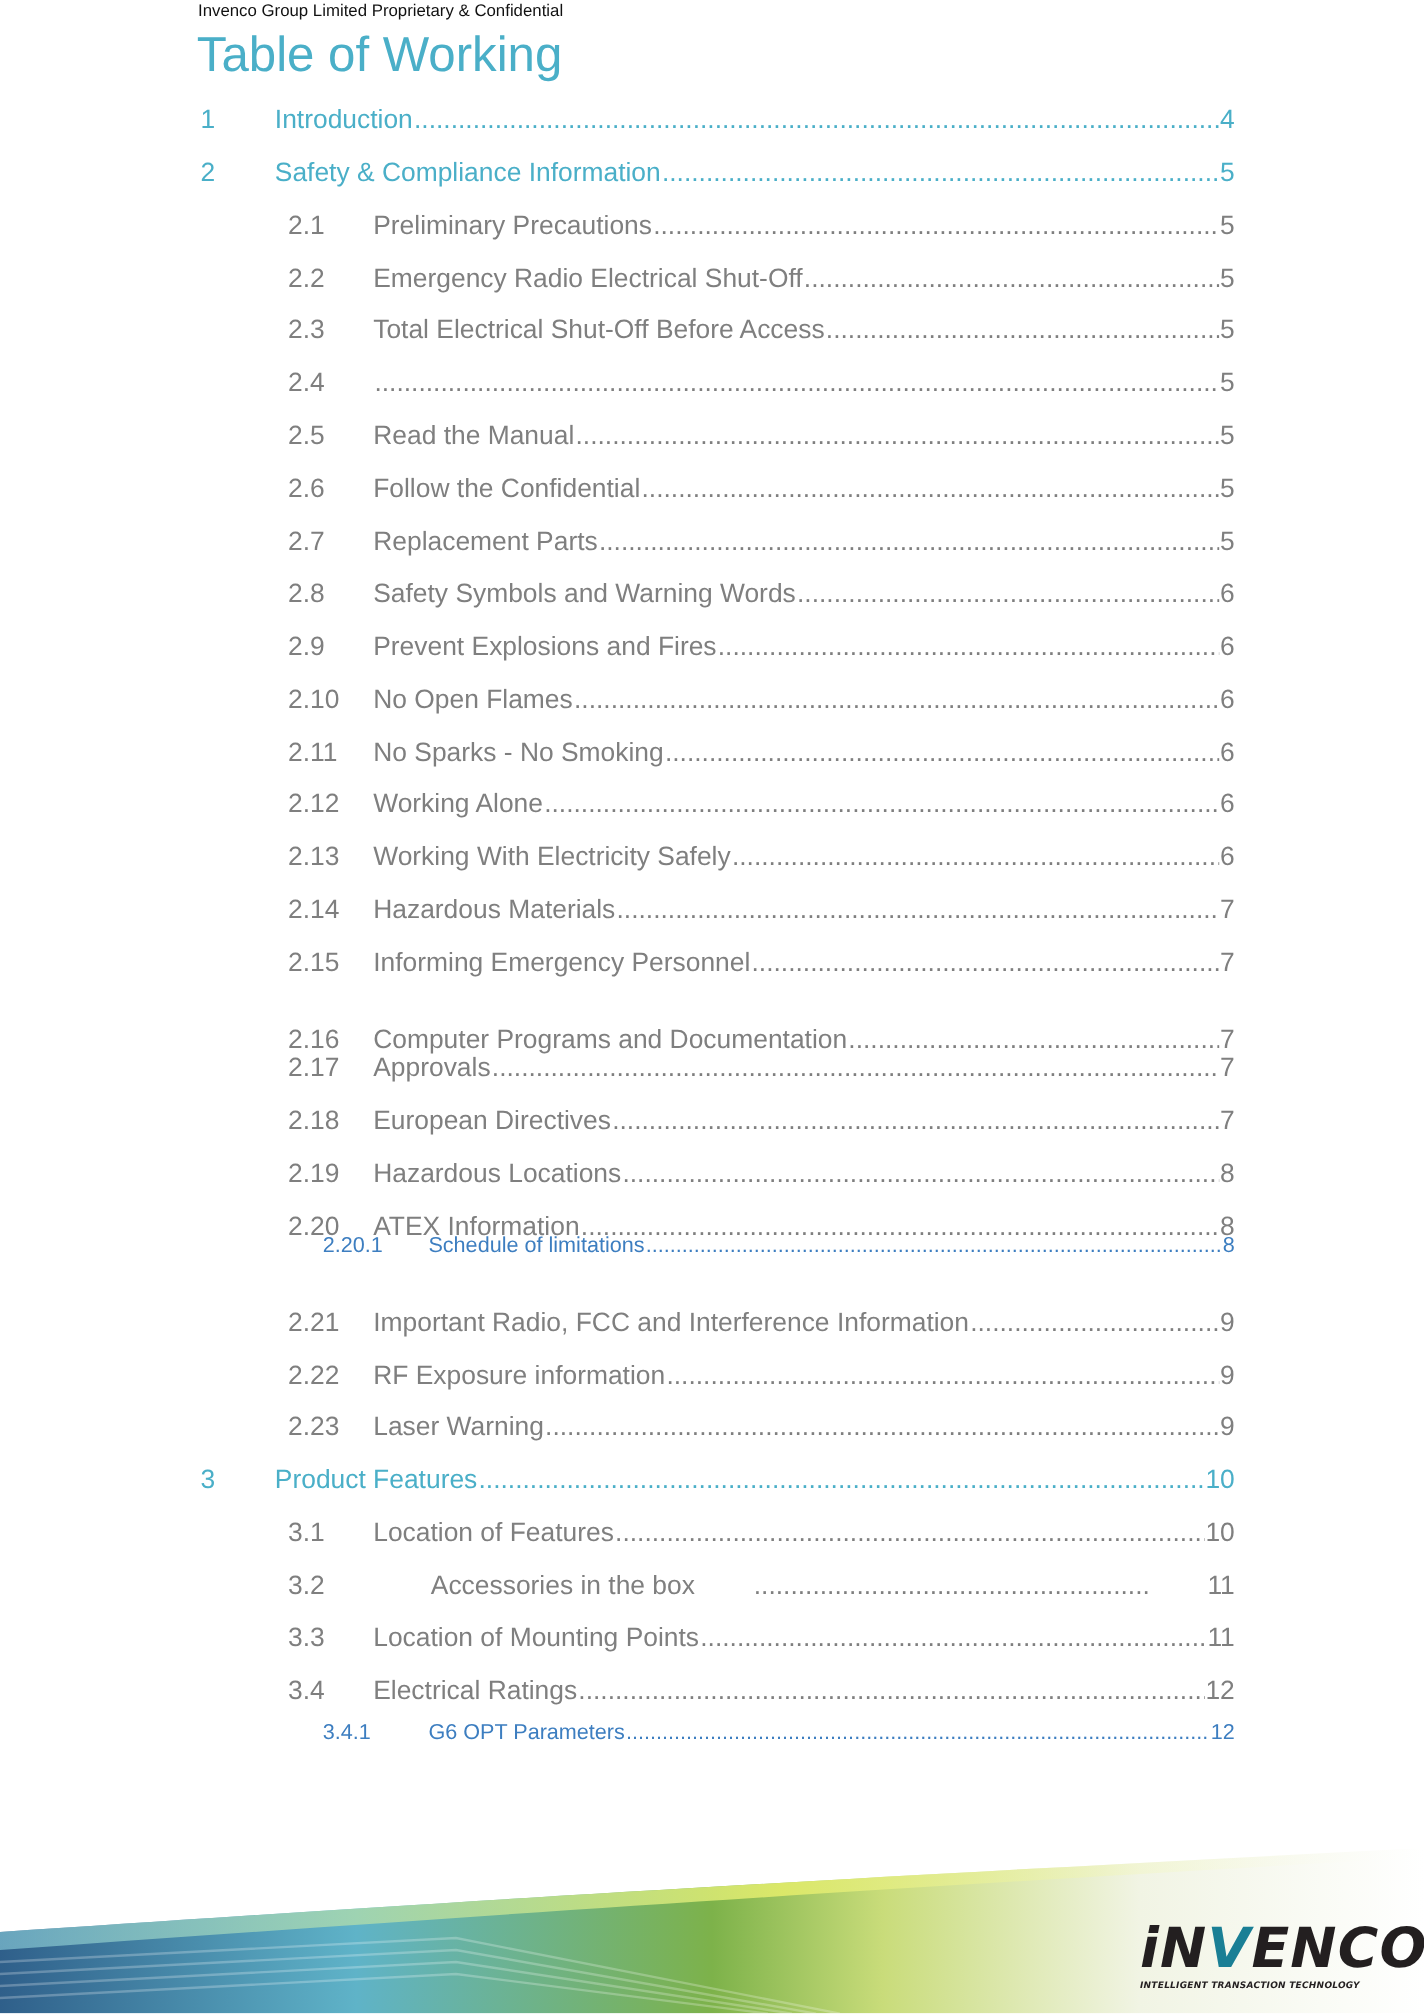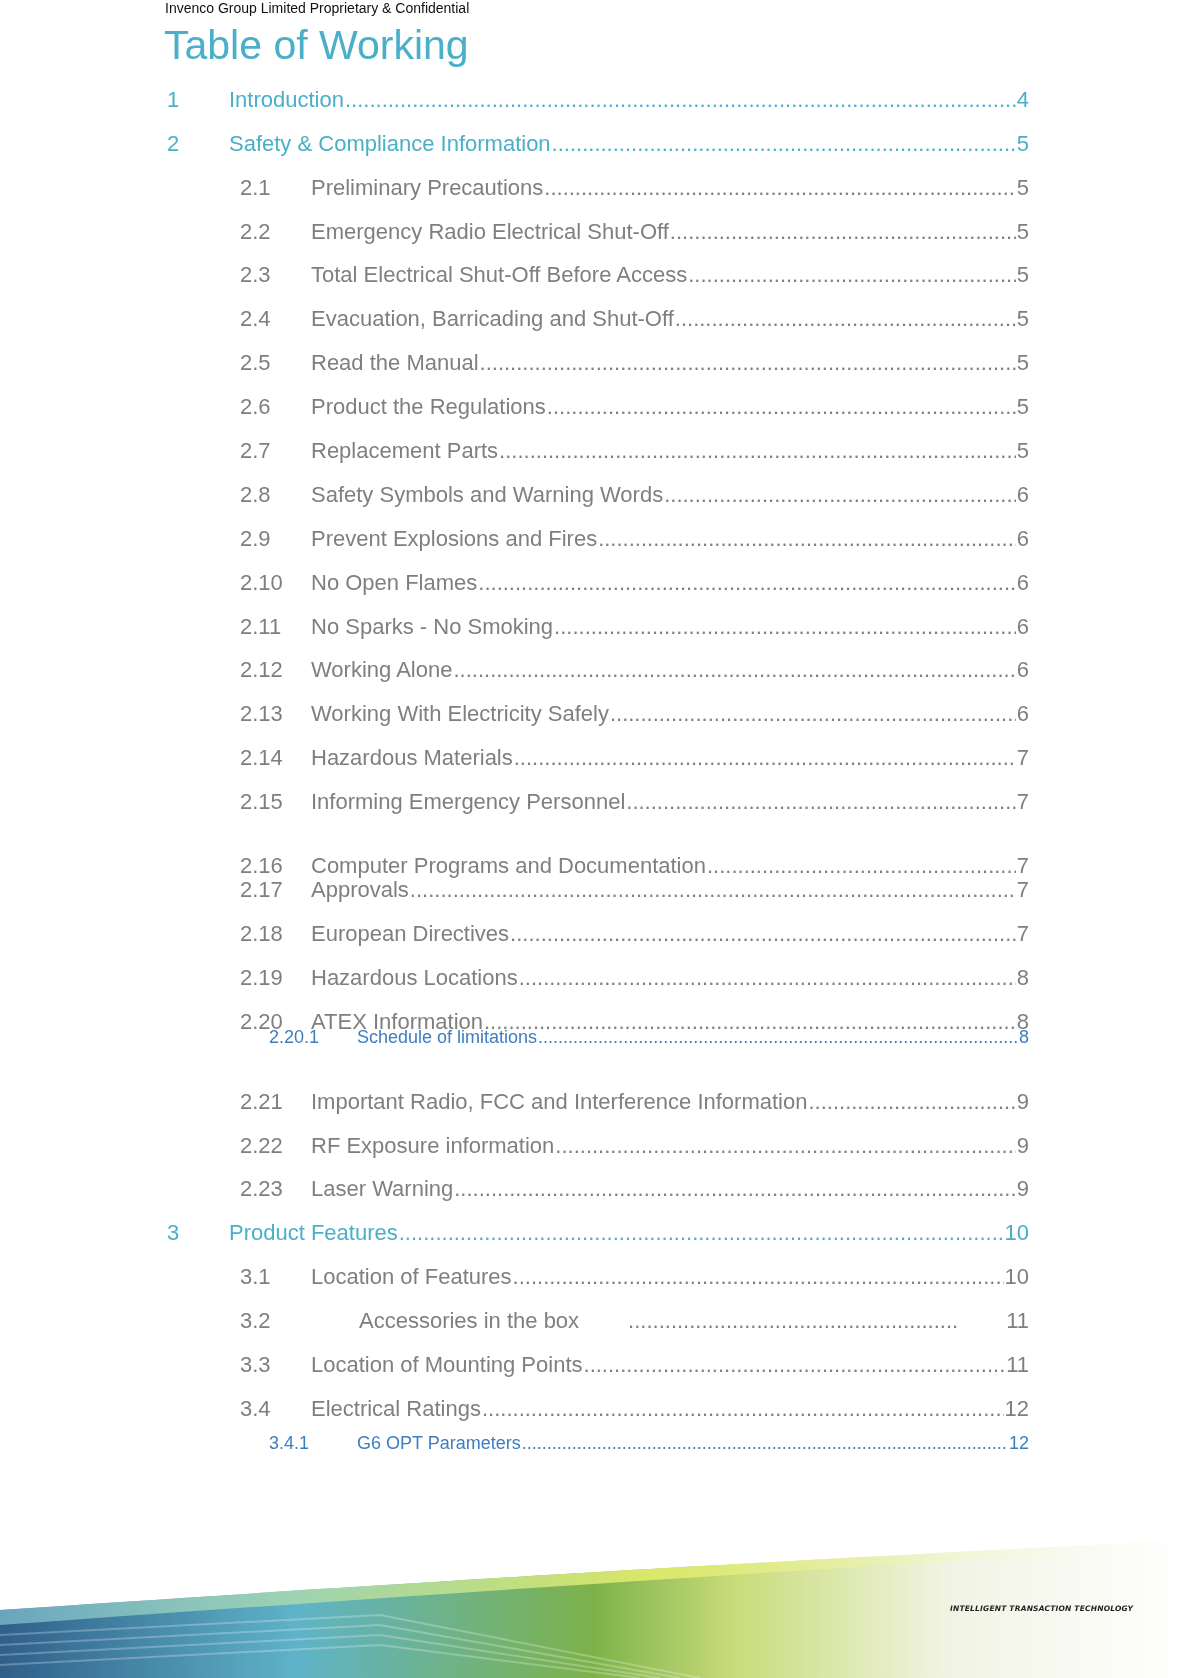--- a/index.html
+++ b/index.html
@@ -85,33 +85,32 @@
       <span class="page">5</span>
     </div>
     <div class="toc-row lvl2" style="top: 262px;">
       <span class="num">2.3</span>
       <span class="label">Total Electrical Shut-Off Before Access</span>
       <span class="dots"></span>
       <span class="page">5</span>
     </div>
     <div class="toc-row lvl2" style="top: 306px;">
       <span class="num">2.4</span>
-      <span class="label">Evacuation, Barricading and Shut-Off</span>
       <span class="dots"></span>
       <span class="page">5</span>
     </div>
     <div class="toc-row lvl2" style="top: 350px;">
       <span class="num">2.5</span>
       <span class="label">Read the Manual</span>
       <span class="dots"></span>
       <span class="page">5</span>
     </div>
     <div class="toc-row lvl2" style="top: 394px;">
       <span class="num">2.6</span>
-      <span class="label">Product the Regulations</span>
+      <span class="label">Follow the Confidential</span>
       <span class="dots"></span>
       <span class="page">5</span>
     </div>
     <div class="toc-row lvl2" style="top: 438px;">
       <span class="num">2.7</span>
       <span class="label">Replacement Parts</span>
       <span class="dots"></span>
       <span class="page">5</span>
     </div>
     <div class="toc-row lvl2" style="top: 482px;">
@@ -274,14 +273,15 @@
   <path d="M0,70 C300,50 600,30 1187,0 L1187,8 C700,35 350,60 0,85 Z" fill="url(#topGrad)"></path>
   <g stroke="#ffffff" stroke-opacity="0.25" stroke-width="2" fill="none">
     <path d="M0,95 L380,75 L700,138"></path>
     <path d="M0,105 L380,85 L680,138"></path>
     <path d="M0,115 L380,95 L660,138"></path>
     <path d="M0,125 L380,105 L640,138"></path>
   </g>
 </svg>
 
 <div class="logo">
+  <div class="logo-word"><span>iN</span><span class="v">V</span><span>ENCO</span></div>
   <div class="logo-tag">INTELLIGENT TRANSACTION TECHNOLOGY</div>
 </div>
 
 </body></html>

